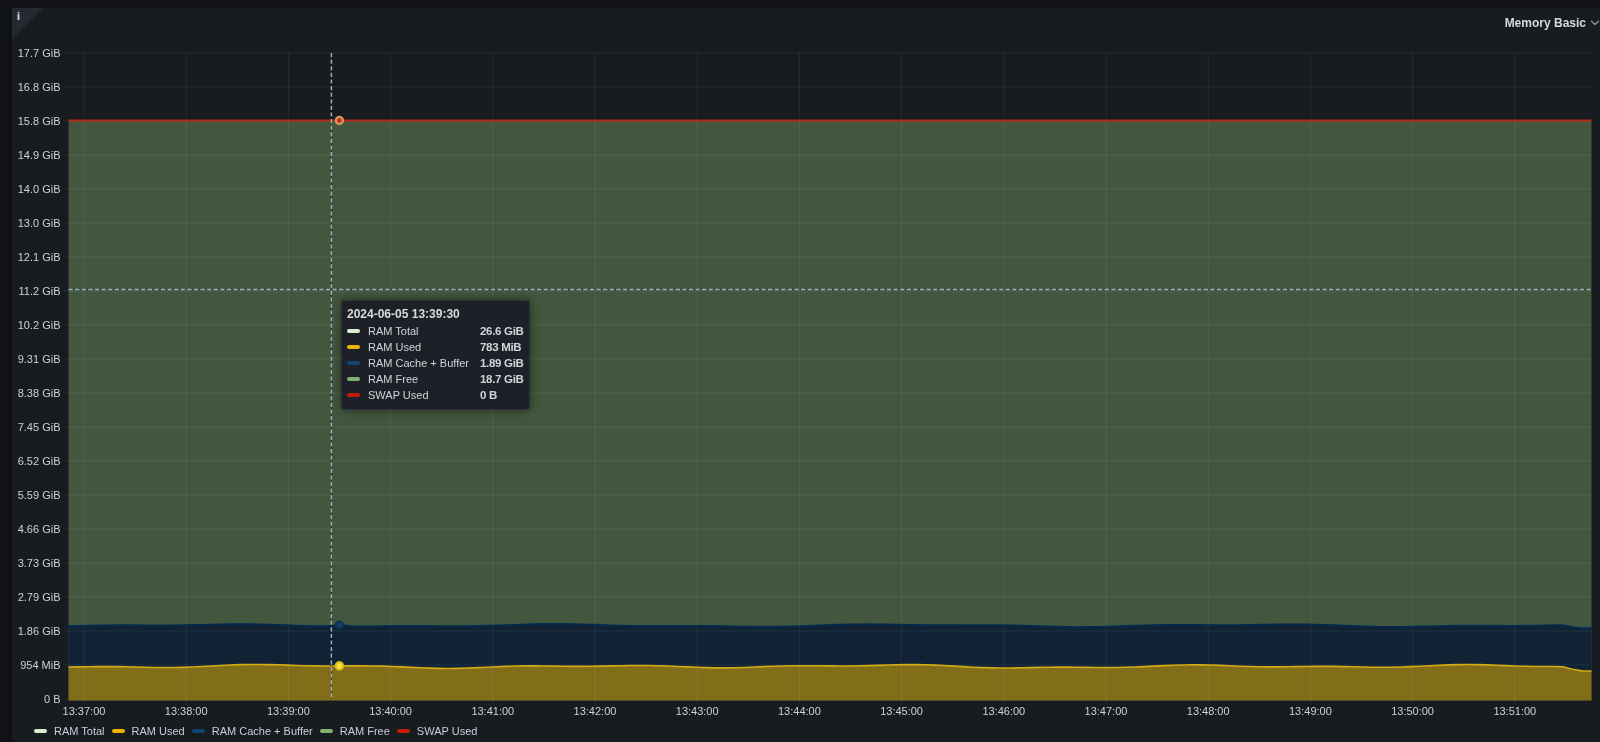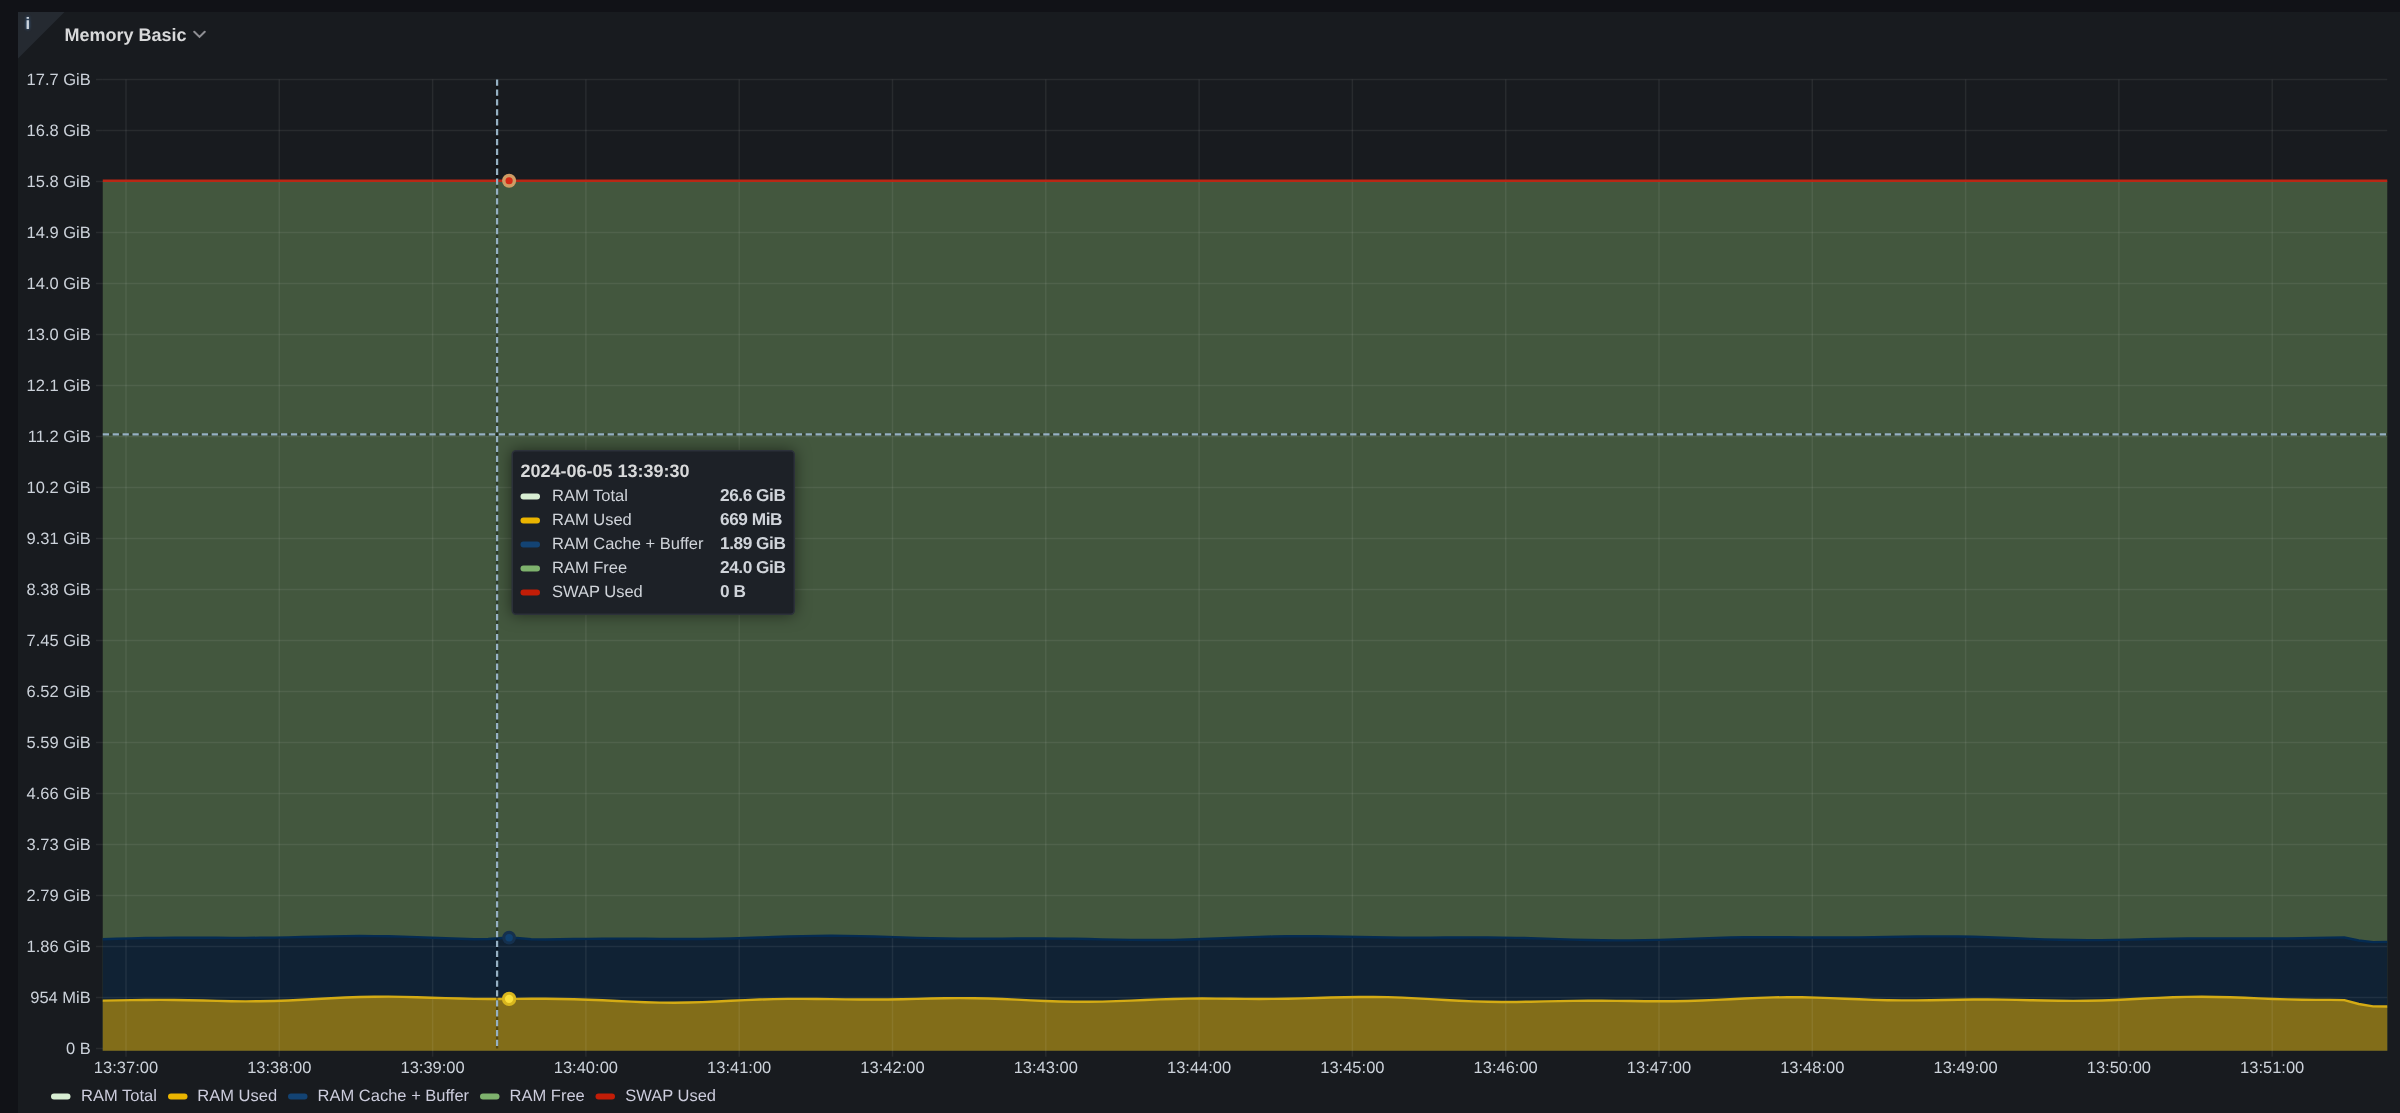--- a/index.html
+++ b/index.html
@@ -1,18 +1,18 @@
 <!DOCTYPE html>
 <html><head><meta charset="utf-8"><style>
 *{margin:0;padding:0;box-sizing:border-box}
 html,body{width:1600px;height:742px;background:#111217;overflow:hidden;font-family:"Liberation Sans",sans-serif}
 .panel{position:absolute;left:12px;top:8px;right:0;bottom:0;background:#181b1f}
 .corner{position:absolute;left:12px;top:8px;width:0;height:0;border-top:31px solid #252a31;border-right:31px solid transparent}
 .corner-i{position:absolute;left:17px;top:10px;color:#cdd4dc;font-size:11px;font-weight:bold;text-shadow:0 0 2px #4a7eb8}
-.title{position:absolute;left:12px;right:0;top:15px;padding-left:31px;text-align:left;color:#d8d9da;font-size:12px;font-weight:700;line-height:16px}
+.title{position:absolute;left:12px;right:0;top:15px;padding-left:31px;text-align:right;color:#d8d9da;font-size:12px;font-weight:700;line-height:16px}
 .title svg{vertical-align:middle;margin-left:4px;margin-top:-1px}
 .tooltip{position:absolute;left:341px;top:299.5px;width:189px;height:110px;background:#1d2127;border:1px solid #2c313a;border-radius:3px;padding:6px 8px 16px 5px;color:#d0d4da;font-size:11px;box-shadow:0 0 10px rgba(0,0,0,.5)}
 .th{font-size:12px;font-weight:700;color:#d8d9da;line-height:14px;margin:0 0 2px 0;white-space:nowrap}
 .tr{display:flex;align-items:center;height:16px;white-space:nowrap}
 .tm{width:13px;height:4px;border-radius:2px;margin:0 8px 0 0;flex:none}
 .tl{flex:none;width:112px}
 .tv{flex:none;font-size:11.5px;font-weight:700;letter-spacing:-0.3px}
 .legend{position:absolute;left:34px;top:722.5px;height:16px;display:flex;align-items:center;color:#ccccdc;font-size:11px;white-space:nowrap}
 .li{display:flex;align-items:center;margin-right:7px}
 .lm{width:13px;height:4px;border-radius:2px;margin-right:7px}
@@ -137,31 +137,31 @@
 <div class="tooltip">
     <div class="th">2024-06-05 13:39:30</div>
     <div class="tr">
       <span class="tm" style="background:#d8eed3"></span>
       <span class="tl">RAM Total</span>
       <span class="tv">26.6 GiB</span>
     </div>
     <div class="tr">
       <span class="tm" style="background:#eab400"></span>
       <span class="tl">RAM Used</span>
-      <span class="tv">669 MiB</span>
+      <span class="tv">783 MiB</span>
     </div>
     <div class="tr">
       <span class="tm" style="background:#134373"></span>
       <span class="tl">RAM Cache + Buffer</span>
       <span class="tv">1.89 GiB</span>
     </div>
     <div class="tr">
       <span class="tm" style="background:#7eb26d"></span>
       <span class="tl">RAM Free</span>
-      <span class="tv">24.0 GiB</span>
+      <span class="tv">18.7 GiB</span>
     </div>
     <div class="tr">
       <span class="tm" style="background:#c21d07"></span>
       <span class="tl">SWAP Used</span>
       <span class="tv">0 B</span>
     </div>
   </div>
 <div class="legend">
     <span class="li">
       <span class="lm" style="background:#d8eed3"></span>

